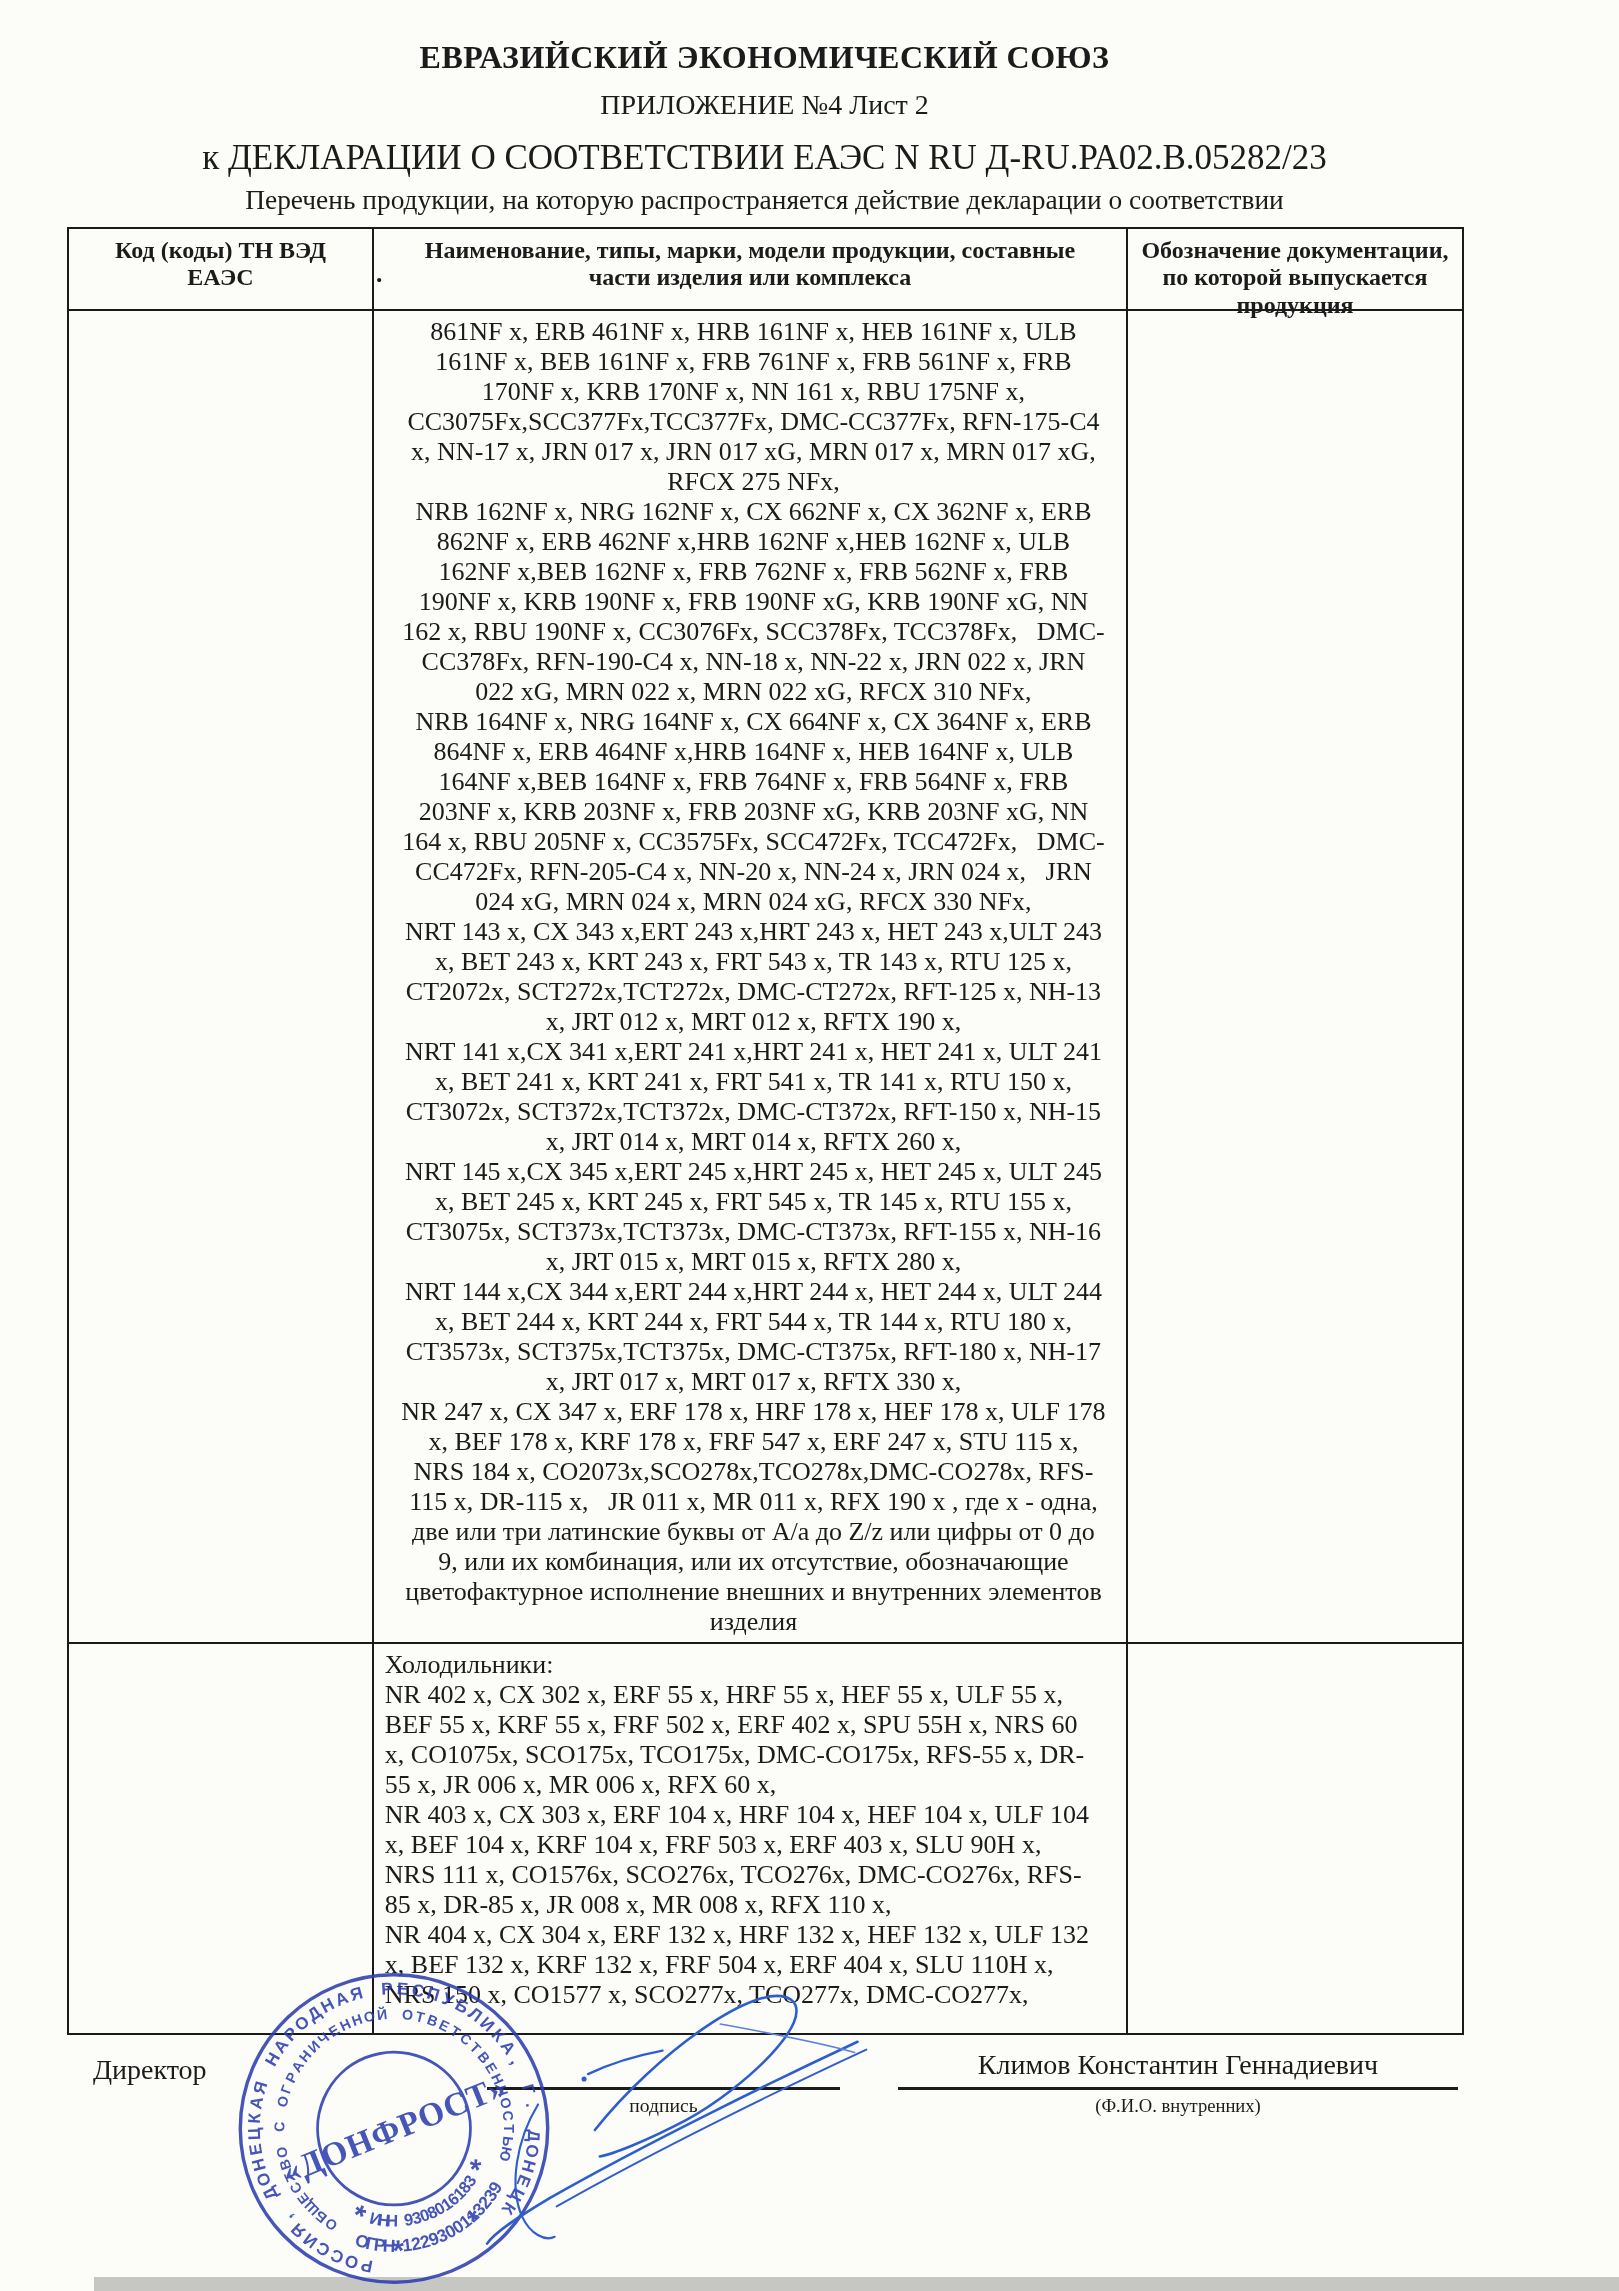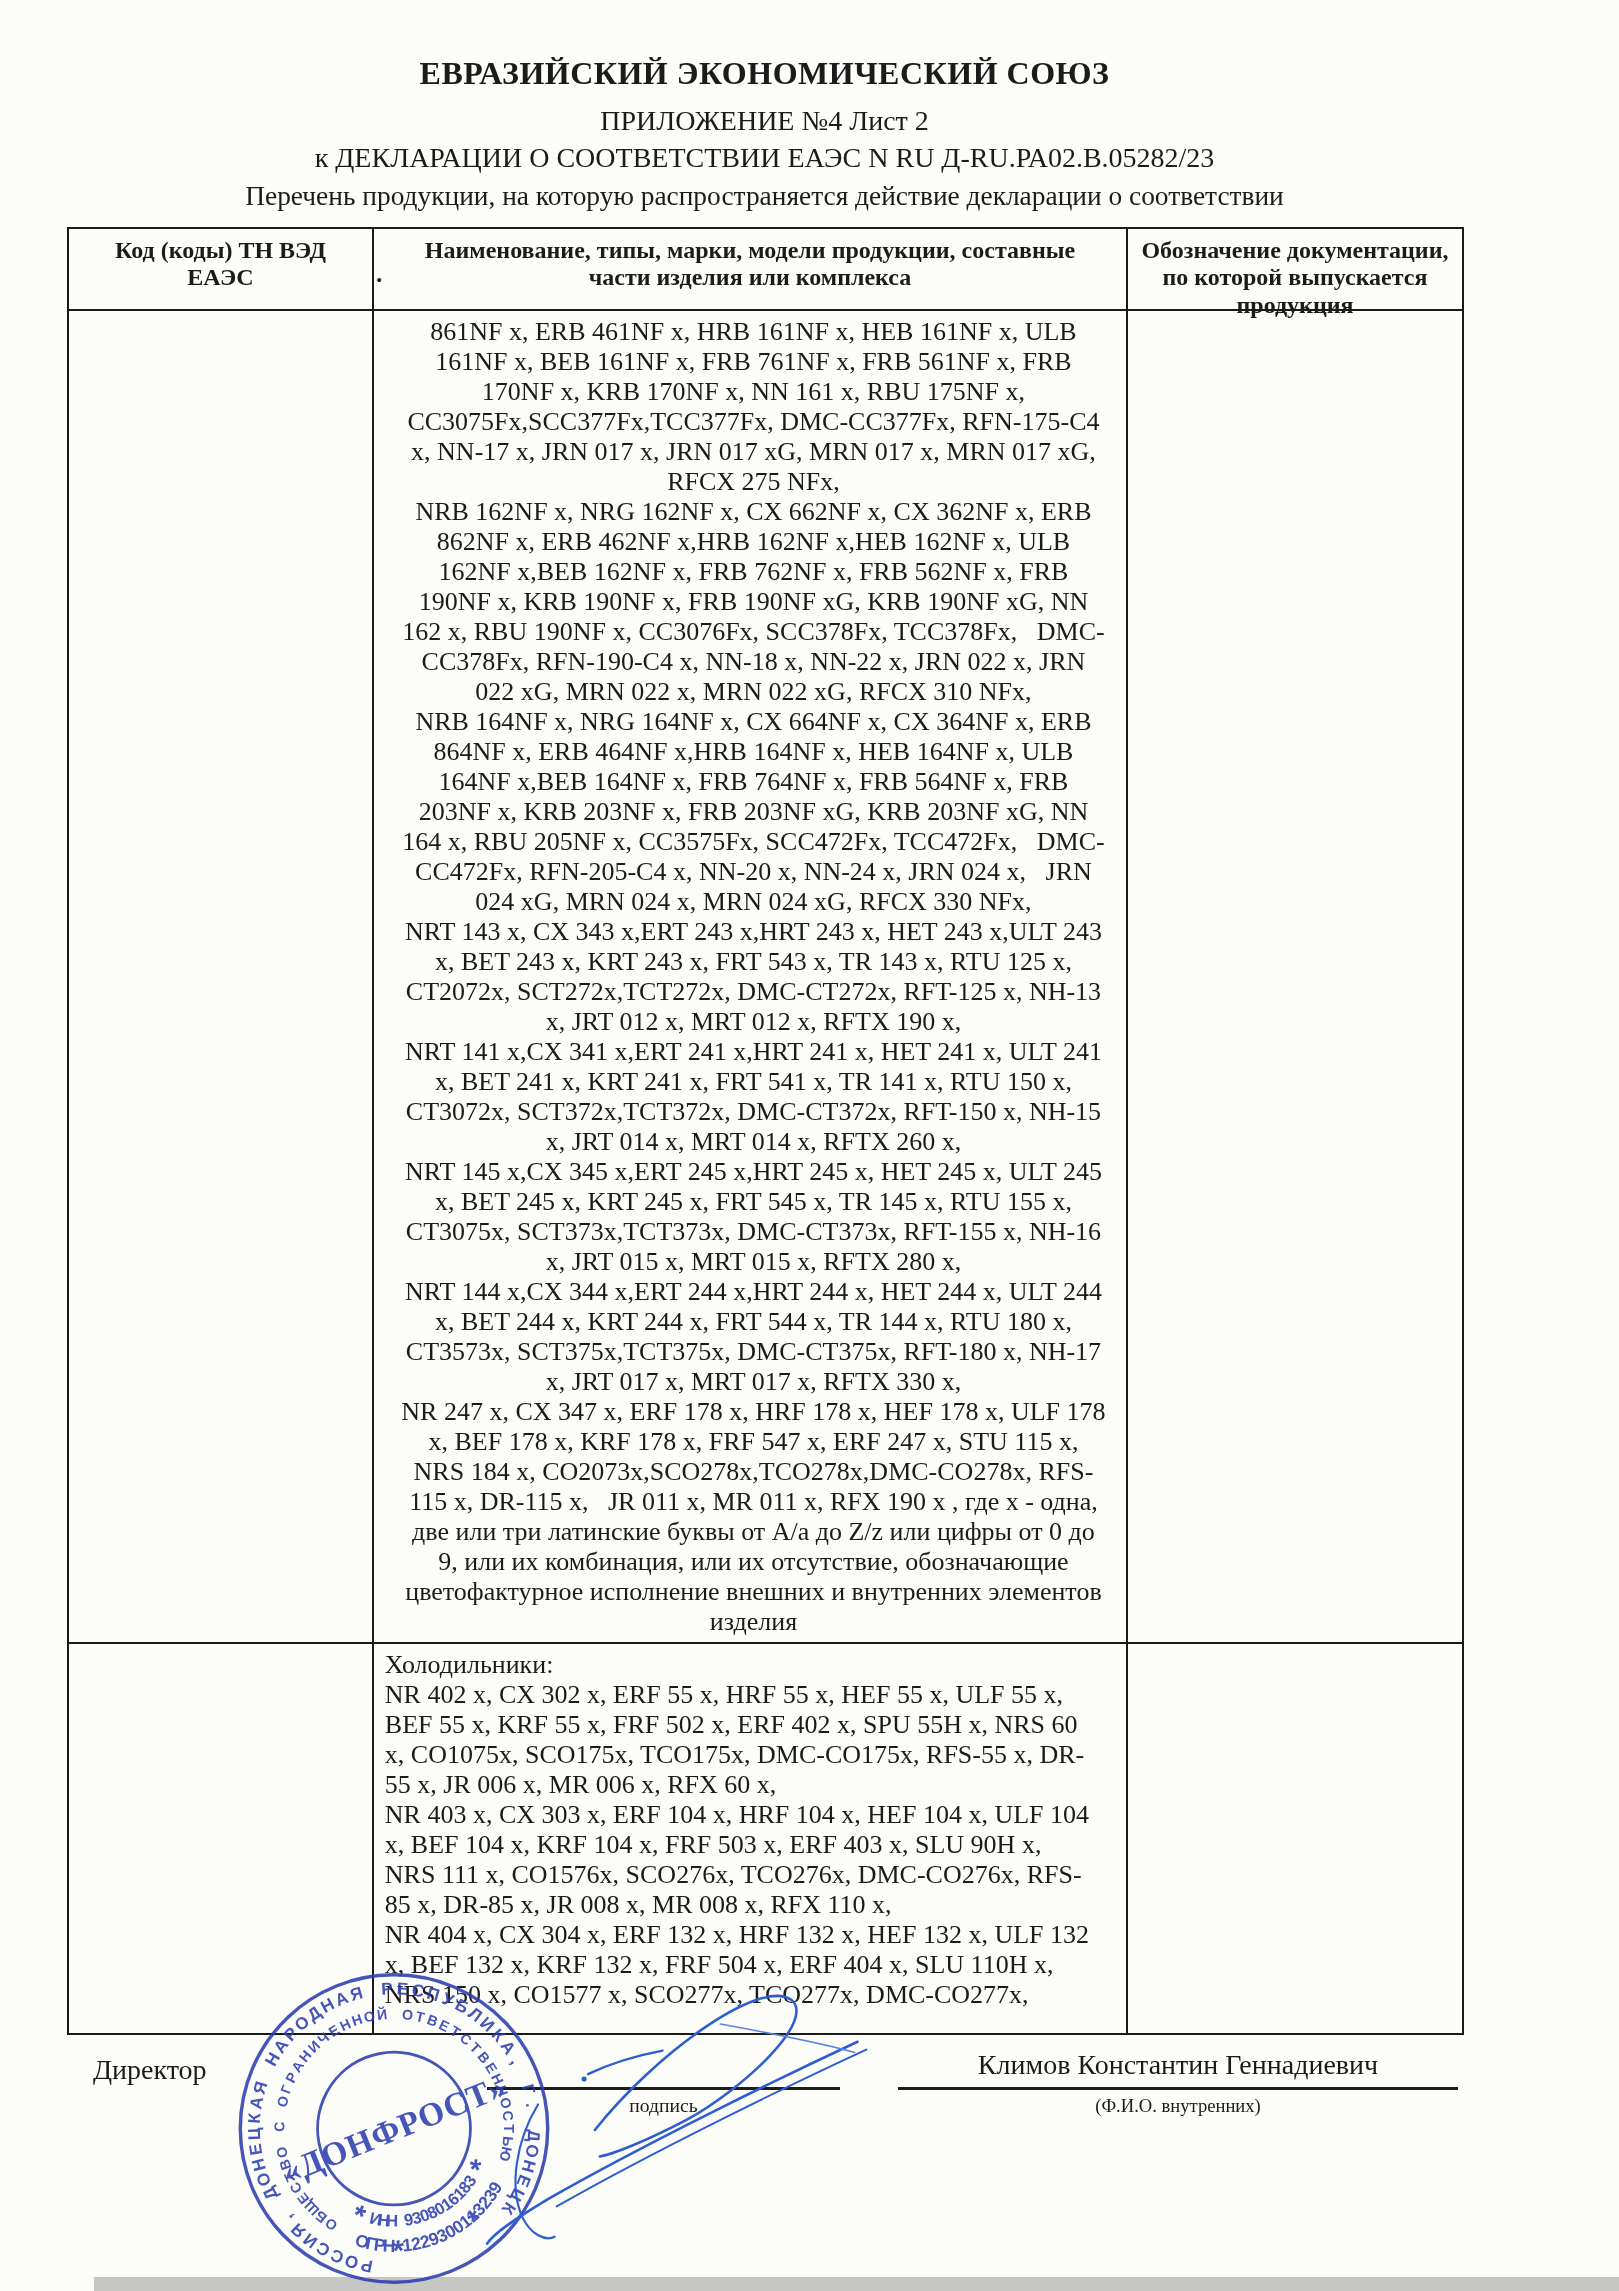--- a/index.html
+++ b/index.html
@@ -1,22 +1,22 @@
 <!DOCTYPE html>
 <html><head>
 <meta charset="utf-8">
 <style>
   html,body{margin:0;padding:0;}
   .page{position:relative;width:1619px;height:2292px;background:#fcfcf9;overflow:hidden;
         font-family:"Liberation Serif","DejaVu Serif",serif;color:#1b1b1b;}
   
-  .doc-header{position:absolute;left:45px;top:16px;width:1439px;text-align:center;}
+  .doc-header{position:absolute;left:45px;top:0;width:1439px;text-align:center;}
   .t1{margin-top:39px;font-weight:bold;font-size:32px;letter-spacing:0.5px;}
   .t2{margin-top:12.7px;font-size:28px;}
-  .t3{margin-top:5px;font-size:28px;}
+  .t3{margin-top:17px;font-size:35px;}
   .t4{margin-top:6.9px;font-size:27.4px;}
   
   .tbl{position:absolute;left:67px;top:227px;width:1397px;height:1808px;box-sizing:border-box;
        border:2.9px solid #1a1a1a;display:flex;flex-direction:column;background:transparent;}
   .tr{display:flex;box-sizing:border-box;}
   .thead{height:82px;border-bottom:2.9px solid #1a1a1a;}
   .row1{height:1333px;border-bottom:2.9px solid #1a1a1a;text-align:center;}
   .row2{flex:1;}
   .td{box-sizing:border-box;}
   .c1{width:303px;}

